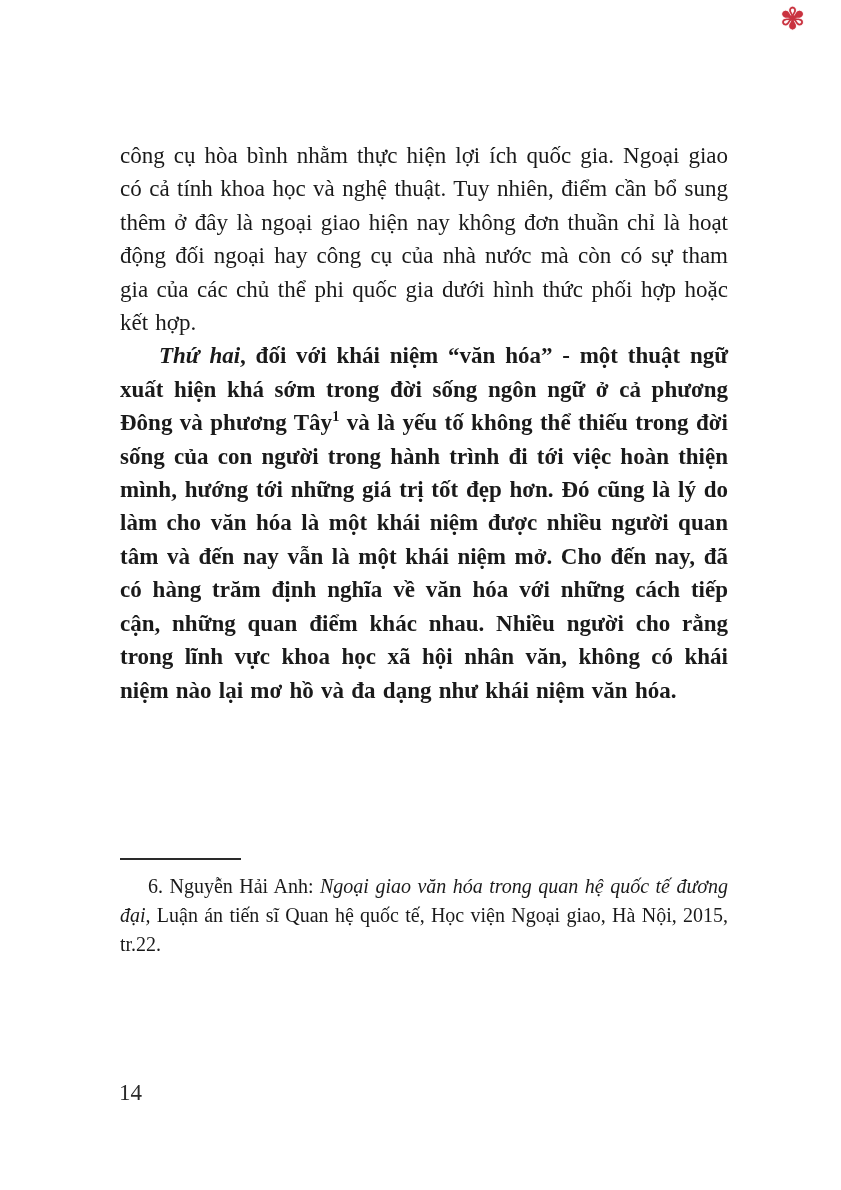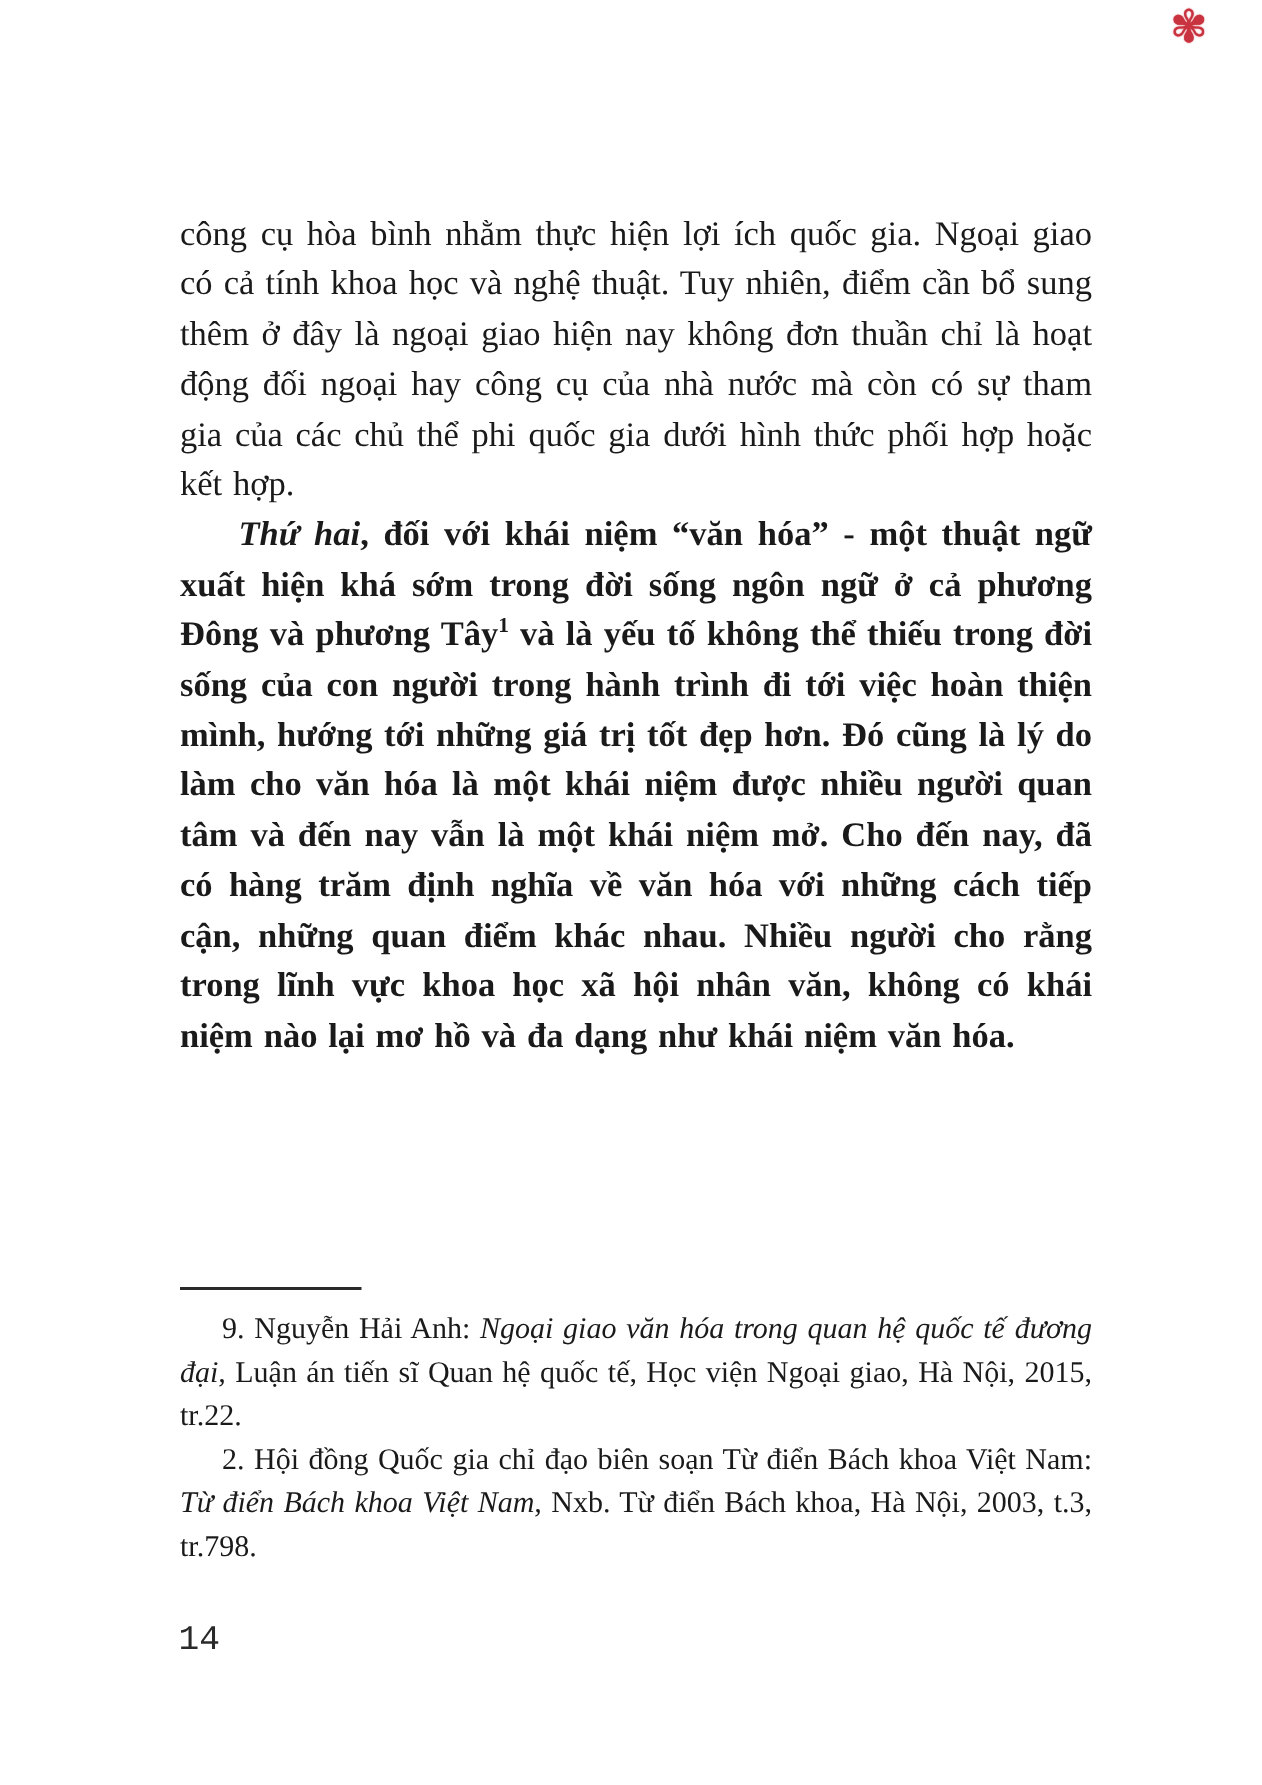--- a/index.html
+++ b/index.html
@@ -73,36 +73,34 @@
     margin: 0;
     padding: 0;
     text-indent: 28px;
   }
   .page-number {
     position: absolute;
     left: 119px;
     top: 1080px;
     font-size: 23px;
     color: #2a2a2a;
-    font-family: Liberation Mono, monospace;
   }
 </style>
 </head>
 <body>
 
 <div class="page">
 
   <span class="ornament">✾</span>
 
   <div class="body-text">
     <p class="bp"><span>công cụ hòa bình nhằm thực hiện lợi ích quốc gia. Ngoại giao có cả tính khoa học và nghệ thuật. Tuy nhiên, điểm cần bổ sung thêm ở đây là ngoại giao hiện nay không đơn thuần chỉ là hoạt động đối ngoại hay công cụ của nhà nước mà còn có sự tham gia của các chủ thể phi quốc gia dưới hình thức phối hợp hoặc kết hợp.</span></p>
     <p class="bp indented"><span class="it">Thứ hai</span><span>, đối với khái niệm “văn hóa” - một thuật ngữ xuất hiện khá sớm trong đời sống ngôn ngữ ở cả phương Đông và phương Tây</span><sup>1</sup><span> và là yếu tố không thể thiếu trong đời sống của con người trong hành trình đi tới việc hoàn thiện mình, hướng tới những giá trị tốt đẹp hơn. Đó cũng là lý do làm cho văn hóa là một khái niệm được nhiều người quan tâm và đến nay vẫn là một khái niệm mở. Cho đến nay, đã có hàng trăm định nghĩa về văn hóa với những cách tiếp cận, những quan điểm khác nhau. Nhiều người cho rằng trong lĩnh vực khoa học xã hội nhân văn, không có khái niệm nào lại mơ hồ và đa dạng như khái niệm văn hóa.</span></p>
   </div>
 
   <div class="footnotes">
     <hr class="footnote-separator">
-    <p><span>9. Nguyễn Hải Anh: </span><span class="it">Ngoại giao văn hóa trong quan hệ quốc tế đương đại,</span><span> Luận án tiến sĩ Quan hệ quốc tế, Học viện Ngoại giao, Hà Nội, 2015, tr.22.</span></p>
-    <p><span>2. Hội đồng Quốc gia chỉ đạo biên soạn Từ điển Bách khoa Việt Nam: </span><span class="it">Từ điển Bách khoa Việt Nam,</span><span> Nxb. Từ điển Bách khoa, Hà Nội, 2003, t.3, tr.798.</span></p>
+    <p><span>6. Nguyễn Hải Anh: </span><span class="it">Ngoại giao văn hóa trong quan hệ quốc tế đương đại,</span><span> Luận án tiến sĩ Quan hệ quốc tế, Học viện Ngoại giao, Hà Nội, 2015, tr.22.</span></p>
   </div>
 
   <div class="page-number">14</div>
 
 </div>
 
 </body></html>

